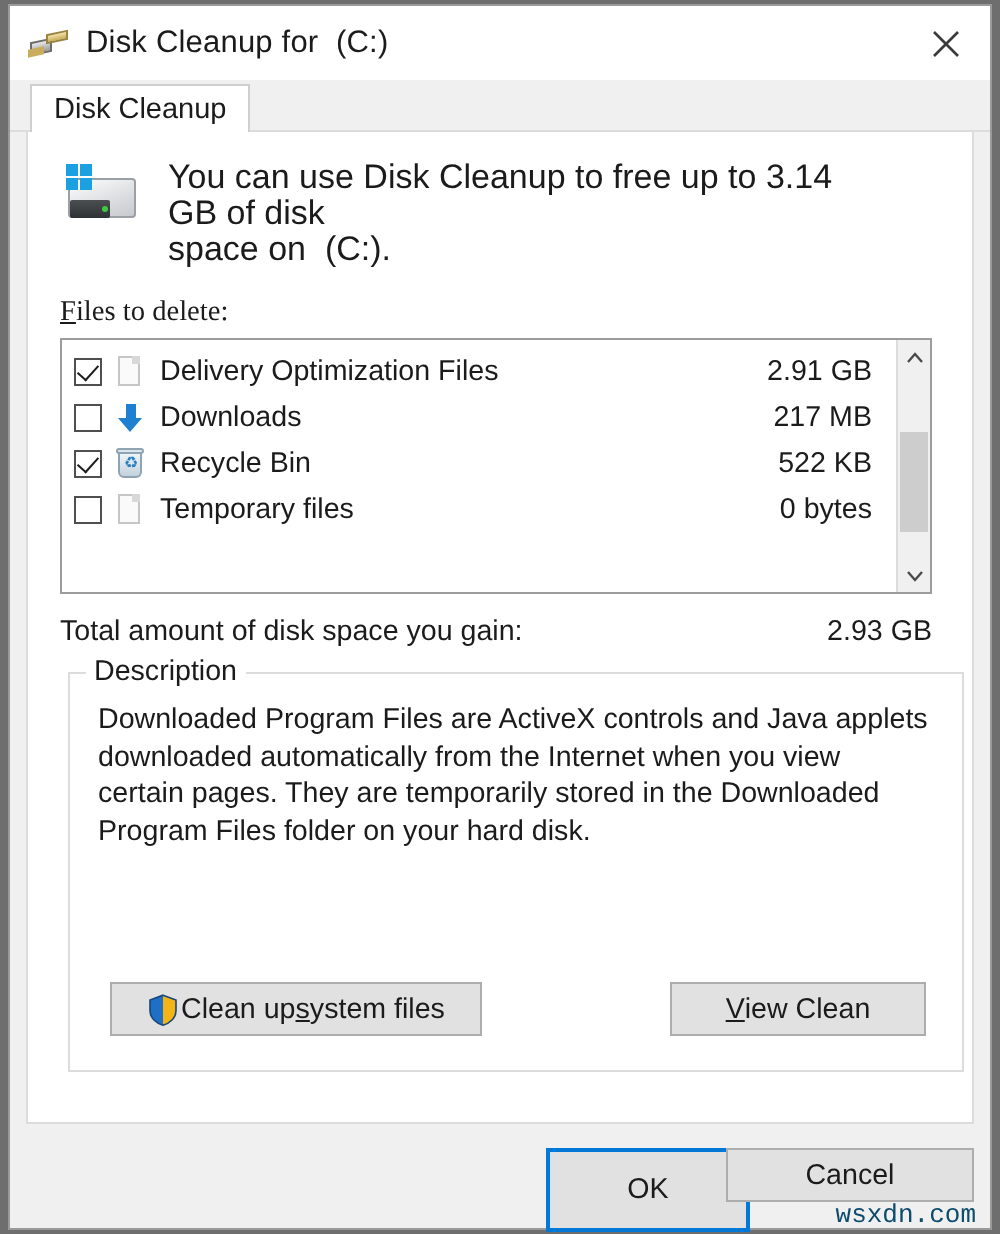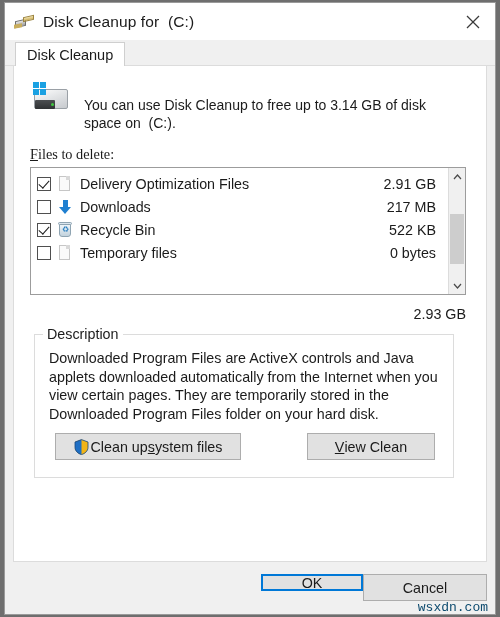--- a/index.html
+++ b/index.html
@@ -171,26 +171,25 @@
     background: #1ba1e2;
     display: block;
   }
   .win-logo i:nth-child(1){ left:0; top:0; }
   .win-logo i:nth-child(2){ left:7px; top:0; }
   .win-logo i:nth-child(3){ left:0; top:7px; }
   .win-logo i:nth-child(4){ left:7px; top:7px; }
 
   #header-text {
     margin-left: 12px;
-    font-size: 14px;
+    font-size: 17px;
     color: #1b1b1b;
     line-height: 18px;
     max-width: 350px;
     white-space: pre-wrap;
-    margin-top: 16px;
   }
 
   #files-label {
     margin: 14px 0 4px 16px;
     font-size: 14.3px;
     color: #1b1b1b;
     font-family: Liberation Serif, serif;
   }
   .akey { text-decoration: underline; }
 
@@ -332,24 +331,24 @@
   #total-row {
     display: flex;
     margin: 11px 20px 0 16px;
     font-size: 14.3px;
     color: #1b1b1b;
   }
   #total-value { margin-left: auto; }
 
   
   #description-group {
-    margin: 12px 32px 0 20px;
+    margin: 12px 4px 0 20px;
     border: 1px solid #dcdcdc;
     position: relative;
-    height: 144px;
+    height: 200px;
     box-sizing: border-box;
   }
   #description-legend {
     position: absolute;
     left: 8px; top: -9px;
     background: #ffffff;
     padding: 0 4px;
     font-size: 14.3px;
     color: #1b1b1b;
   }
@@ -397,23 +396,23 @@
 
   
   #footer {
     flex: none;
     height: 52px;
     background: #f0f0f0;
     position: relative;
   }
   #btn-ok {
     position: absolute;
-    right: 132px;
+    right: 120px;
     top: 12px;
-    width: 102px; height: 17px;
+    width: 102px; height: 42px;
     border: 2px solid #0078d7;
   }
   #btn-cancel {
     position: absolute;
     right: 8px;
     top: 12px;
     width: 124px; height: 27px;
   }
   #watermark {
     position: absolute;
@@ -526,20 +525,21 @@
         <div id="sb-thumb"></div>
         <div class="sb-arrow down">
           <svg width="9" height="6" viewBox="0 0 9 6">
               <polyline points="1,1 4.5,5 8,1" fill="none" stroke="#4a4a4a" stroke-width="1.2"></polyline>
             </svg>
         </div>
       </div>
     </div>
 
     <div id="total-row">
+      <span>Total amount of disk space you gain:</span>
       <span id="total-value">2.93 GB</span>
     </div>
 
     <div id="description-group">
       <div id="description-legend">Description</div>
       <div id="description-text">Downloaded Program Files are ActiveX controls and Java applets downloaded automatically from the Internet when you view certain pages. They are temporarily stored in the Downloaded Program Files folder on your hard disk.</div>
 
       <div id="description-buttons">
         <div class="btn" id="btn-cleanup">
           <span class="shield">

